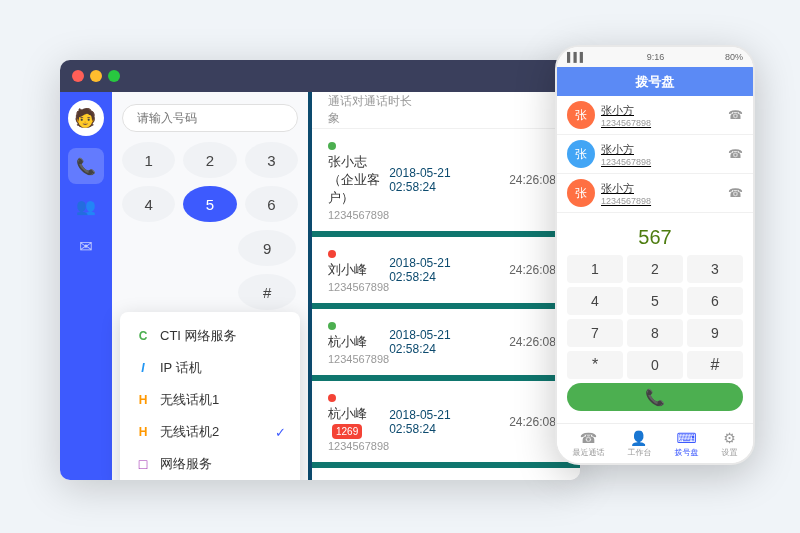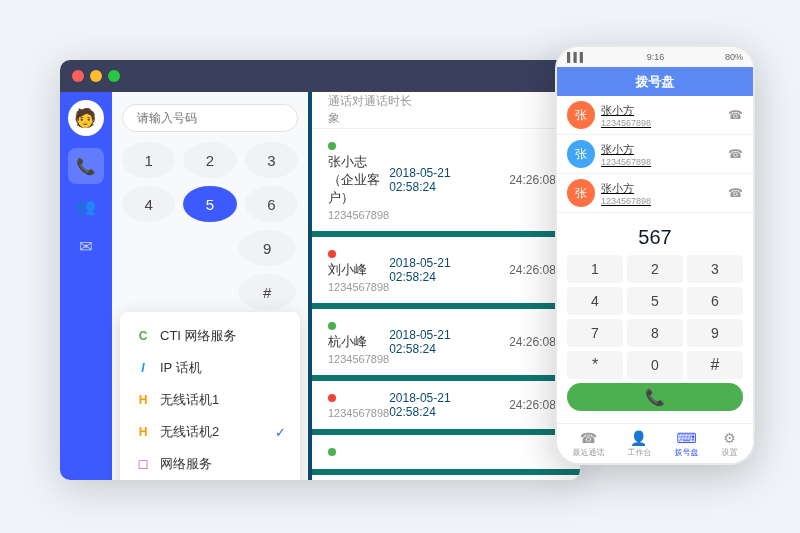--- a/index.html
+++ b/index.html
@@ -284,21 +284,21 @@
     }
 
     
     .mobile-dialpad {
       background: #fff;
       padding: 6px 10px;
     }
     .mobile-dial-display {
       text-align: center;
       font-size: 20px;
-      color: #0f172a;
+      color: #4d7c0f;
       font-weight: 300;
       padding: 4px 0 6px;
     }
     .mobile-grid {
       display: grid;
       grid-template-columns: repeat(3, 1fr);
       gap: 4px;
       margin-bottom: 6px;
     }
     .mb-btn {
@@ -437,20 +437,21 @@
         <div>
           <div class="time-val">2018-05-21</div>
           <div class="time-val">02:58:24</div>
         </div>
         <div class="duration-val">24:26:08</div>
       </div>
 
       <div class="call-row">
         <div>
           <span class="call-status-dot dot-red2"></span>
+          <div class="caller-name">杭小峰<span class="badge-red">1269</span></div>
           <div class="caller-sub">1234567898</div>
         </div>
         <div>
           <div class="time-val">2018-05-21</div>
           <div class="time-val">02:58:24</div>
         </div>
         <div class="duration-val">24:26:08</div>
       </div>
 
       <div class="call-row">

